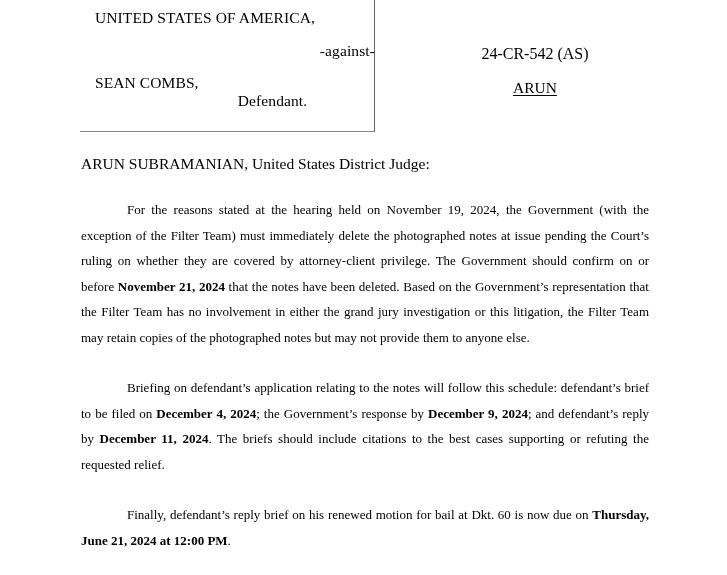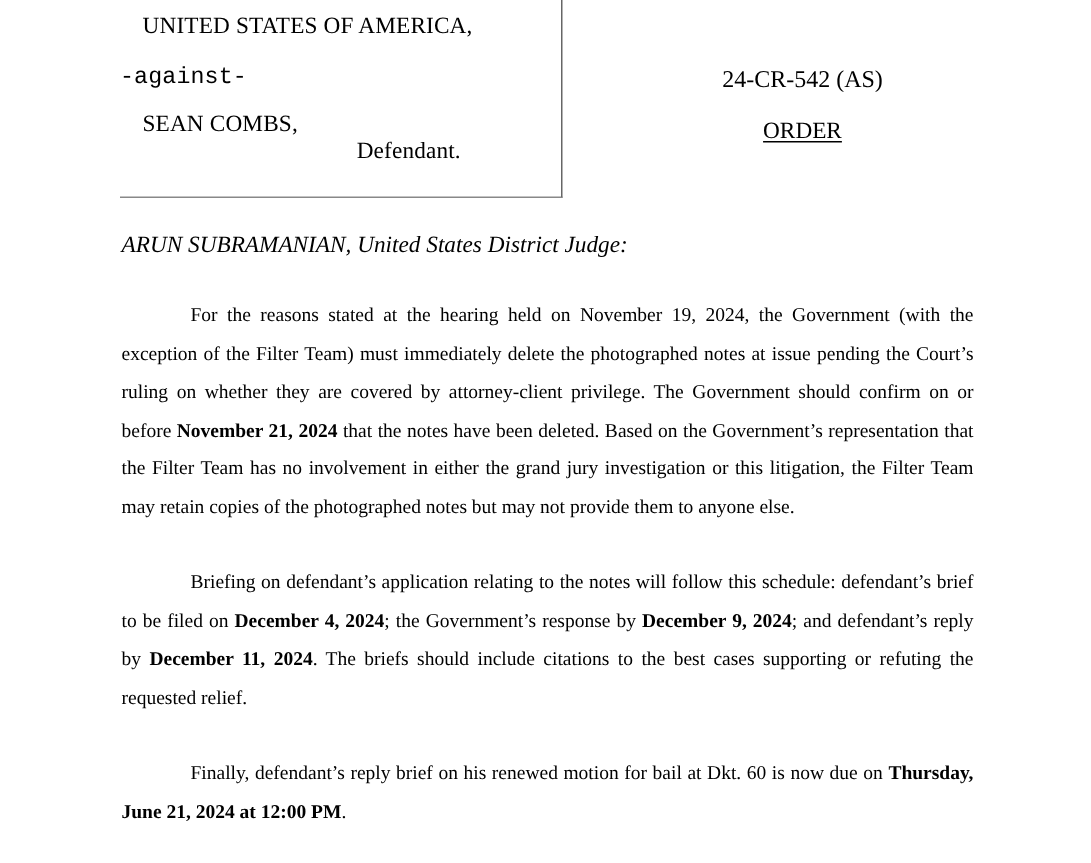--- a/index.html
+++ b/index.html
@@ -42,21 +42,21 @@
     width: 100%;
     height: 100%;
     font-size: 15.5px;
   }
   .cap-line {
     position: absolute;
     white-space: nowrap;
     letter-spacing: 0.1px;
   }
   .cap-plaintiff { left: 15px;  top: 22px; }
-  .cap-against   { left: 0; top: 55px; width: 295px; text-align: left; font-family: Liberation Mono, monospace; }
+  .cap-against   { left: 0; top: 55px; width: 295px; text-align: right; }
   .cap-defname   { left: 15px;  top: 87px; }
   .cap-deflabel  { left: 0; top: 105px; width: 295px; text-align: center; padding-left: 90px; box-sizing: border-box; }
 
   
   .case-no {
     position: absolute;
     left: 400px;
     top: 45px;
     width: 270px;
     text-align: center;
@@ -81,21 +81,20 @@
     position: absolute;
     left: 81px;
     top: 153px;
     width: 568px;
   }
   .judge-line {
     font-size: 15.5px;
     margin: 0 0 0 0;
     line-height: 22px;
     white-space: nowrap;
-    font-style: italic;
   }
   p.para {
     font-size: 13px;
     line-height: 25.5px;
     text-align: justify;
     text-justify: inter-word;
     margin: 22px 0 0 0;
     text-indent: 46px;
     hyphens: none;
   }
@@ -114,21 +113,21 @@
     <div class="caption-inner">
       <div class="cap-line cap-plaintiff">UNITED STATES OF AMERICA,</div>
       <div class="cap-line cap-against">-against-</div>
       <div class="cap-line cap-deflabel">Defendant.</div>
       <div class="cap-line cap-defname">SEAN COMBS,</div>
     </div>
   </div>
 
   <div class="case-no">24-CR-542 (AS)</div>
   <div class="order-title">
-    <span>ORDER</span>
+    <span>ARUN</span>
   </div>
 
   <div class="body-wrap">
 
     <div class="judge-line">ARUN SUBRAMANIAN, United States District Judge:</div>
 
     <p class="para"><span>For the reasons stated at the hearing held on November 19, 2024, the Government (with the exception of the Filter Team) must immediately delete the photographed notes at issue pending the Court’s ruling on whether they are covered by attorney-client privilege. The Government should confirm on or before </span><b>November 21, 2024</b><span> that the notes have been deleted. Based on the Government’s representation that the Filter Team has no involvement in either the grand jury investigation or this litigation, the Filter Team may retain copies of the photographed notes but may not provide them to anyone else.</span></p>
 
     <p class="para tight"><span>Briefing on defendant’s application relating to the notes will follow this schedule: defendant’s brief to be filed on </span><b>December 4, 2024</b><span>; the Government’s response by </span><b>December 9, 2024</b><span>; and defendant’s reply by </span><b>December 11, 2024</b><span>. The briefs should include citations to the best cases supporting or refuting the requested relief.</span></p>
 

